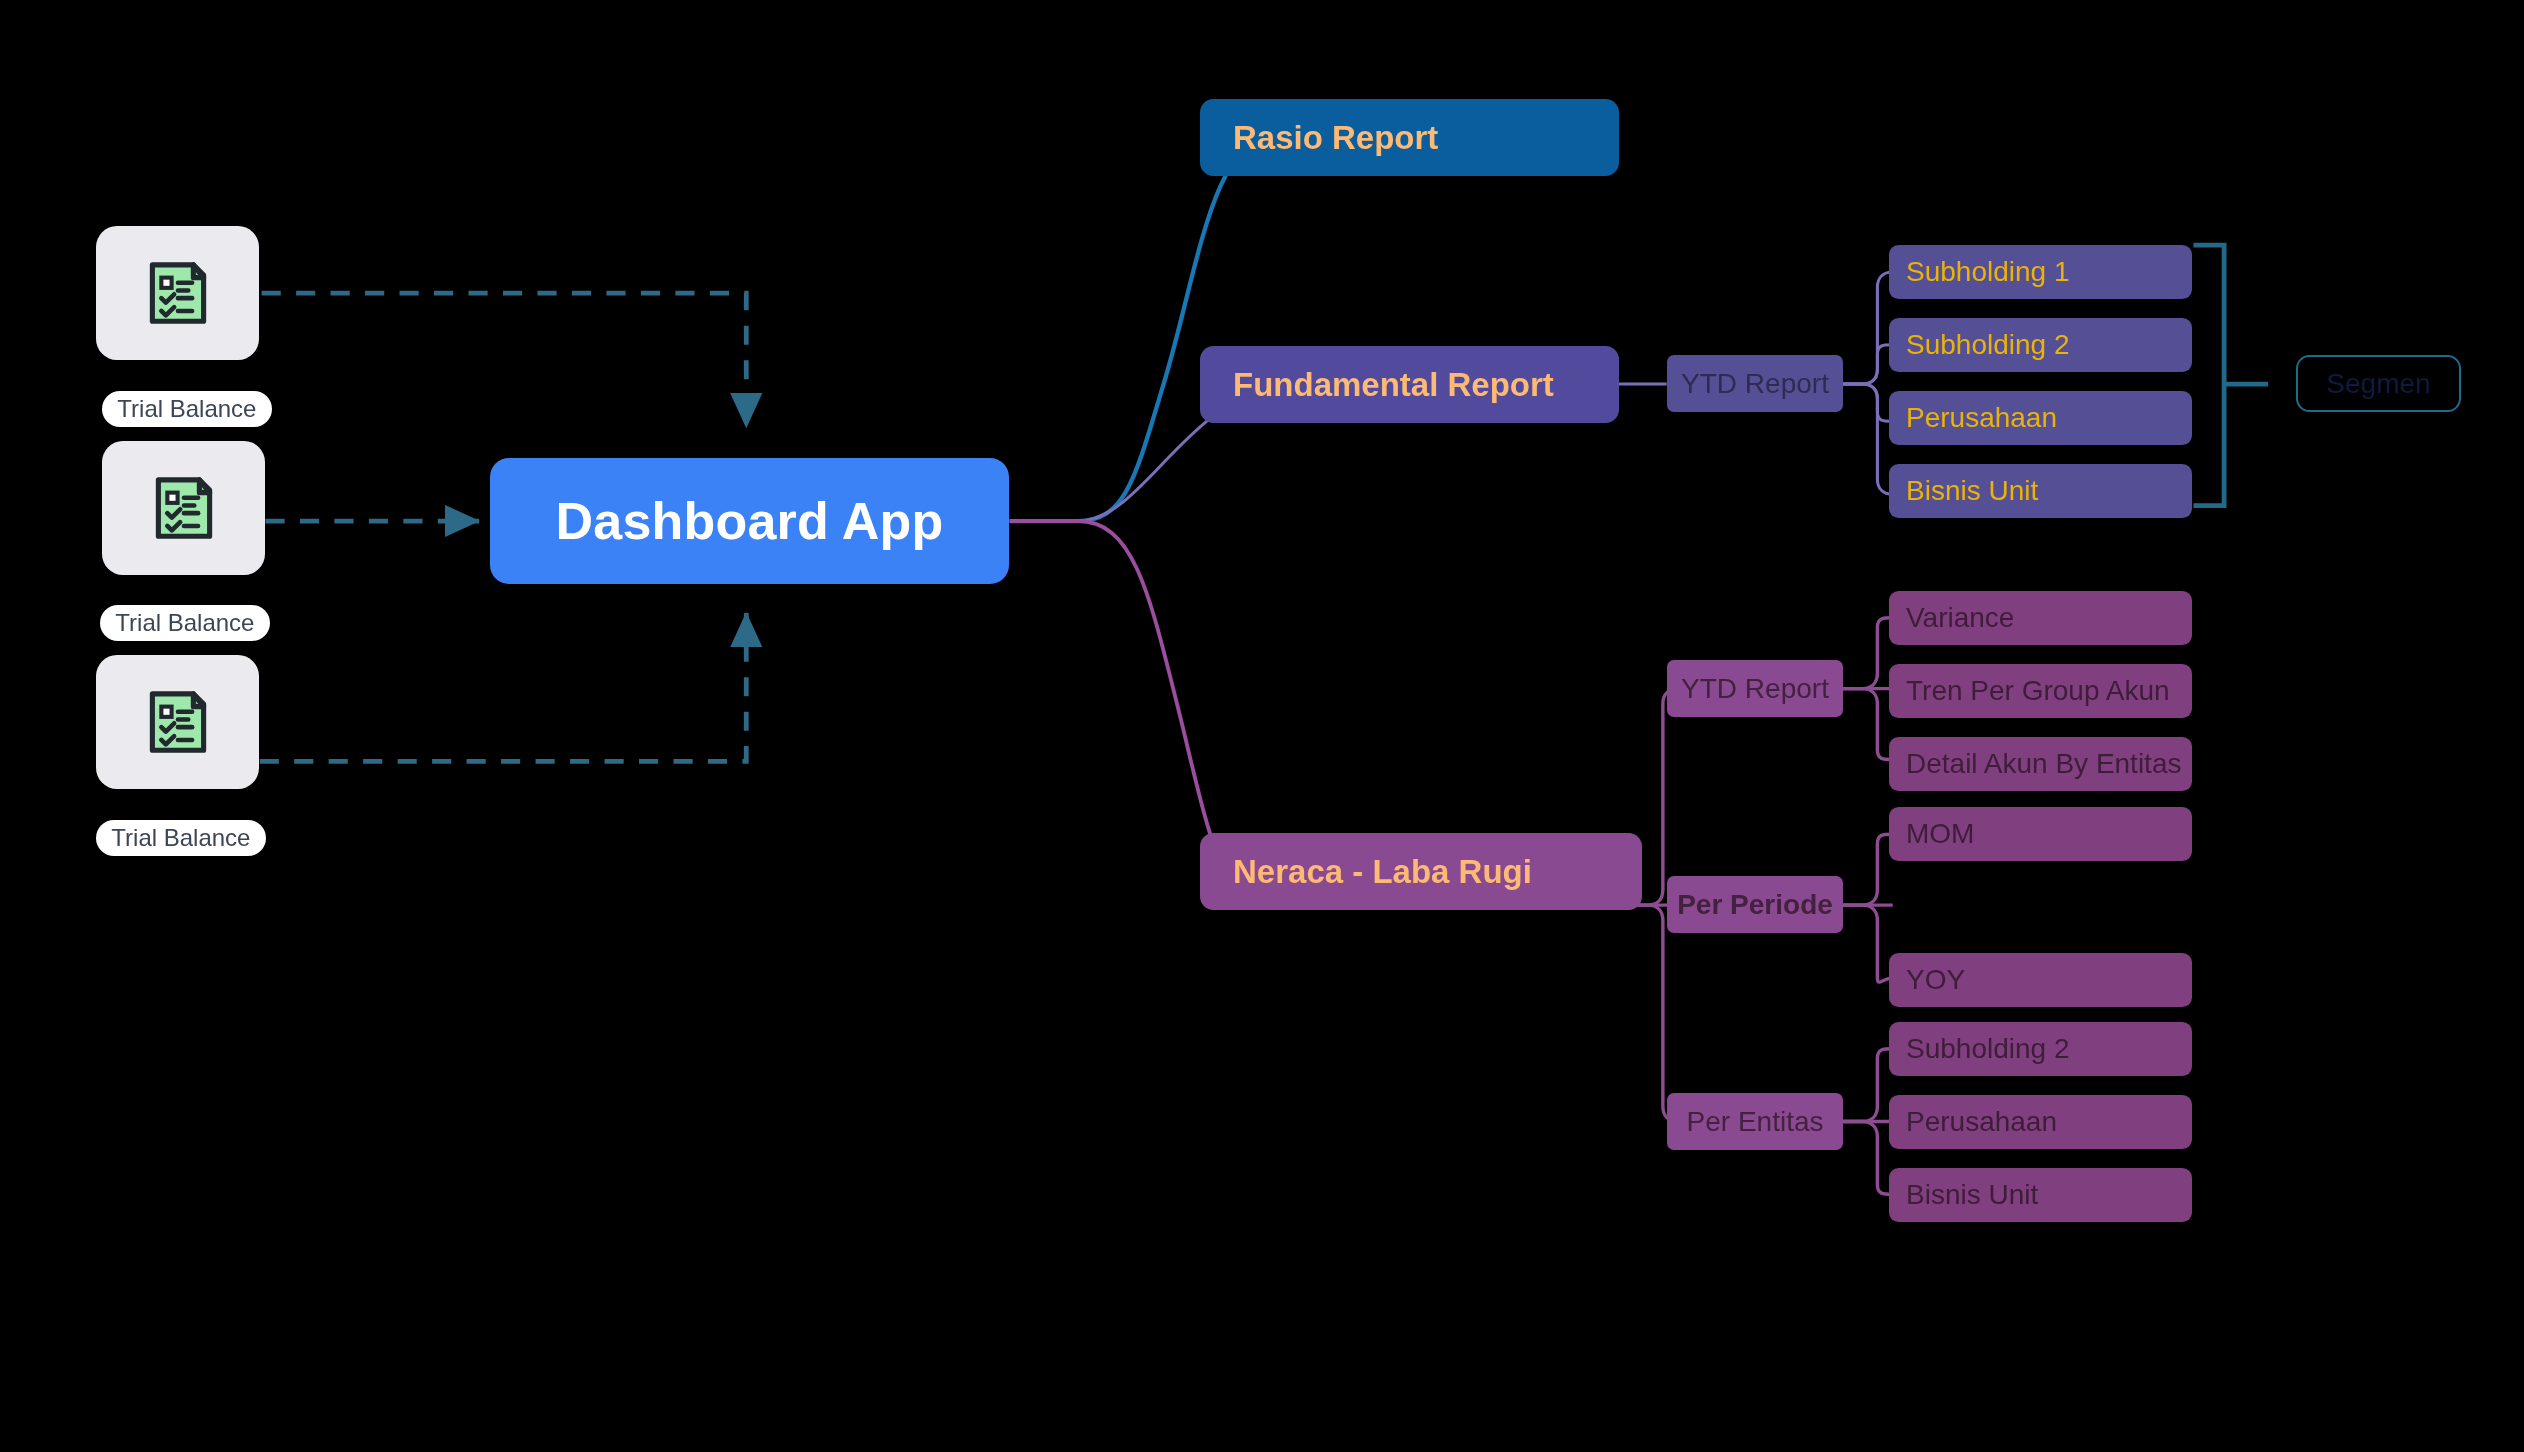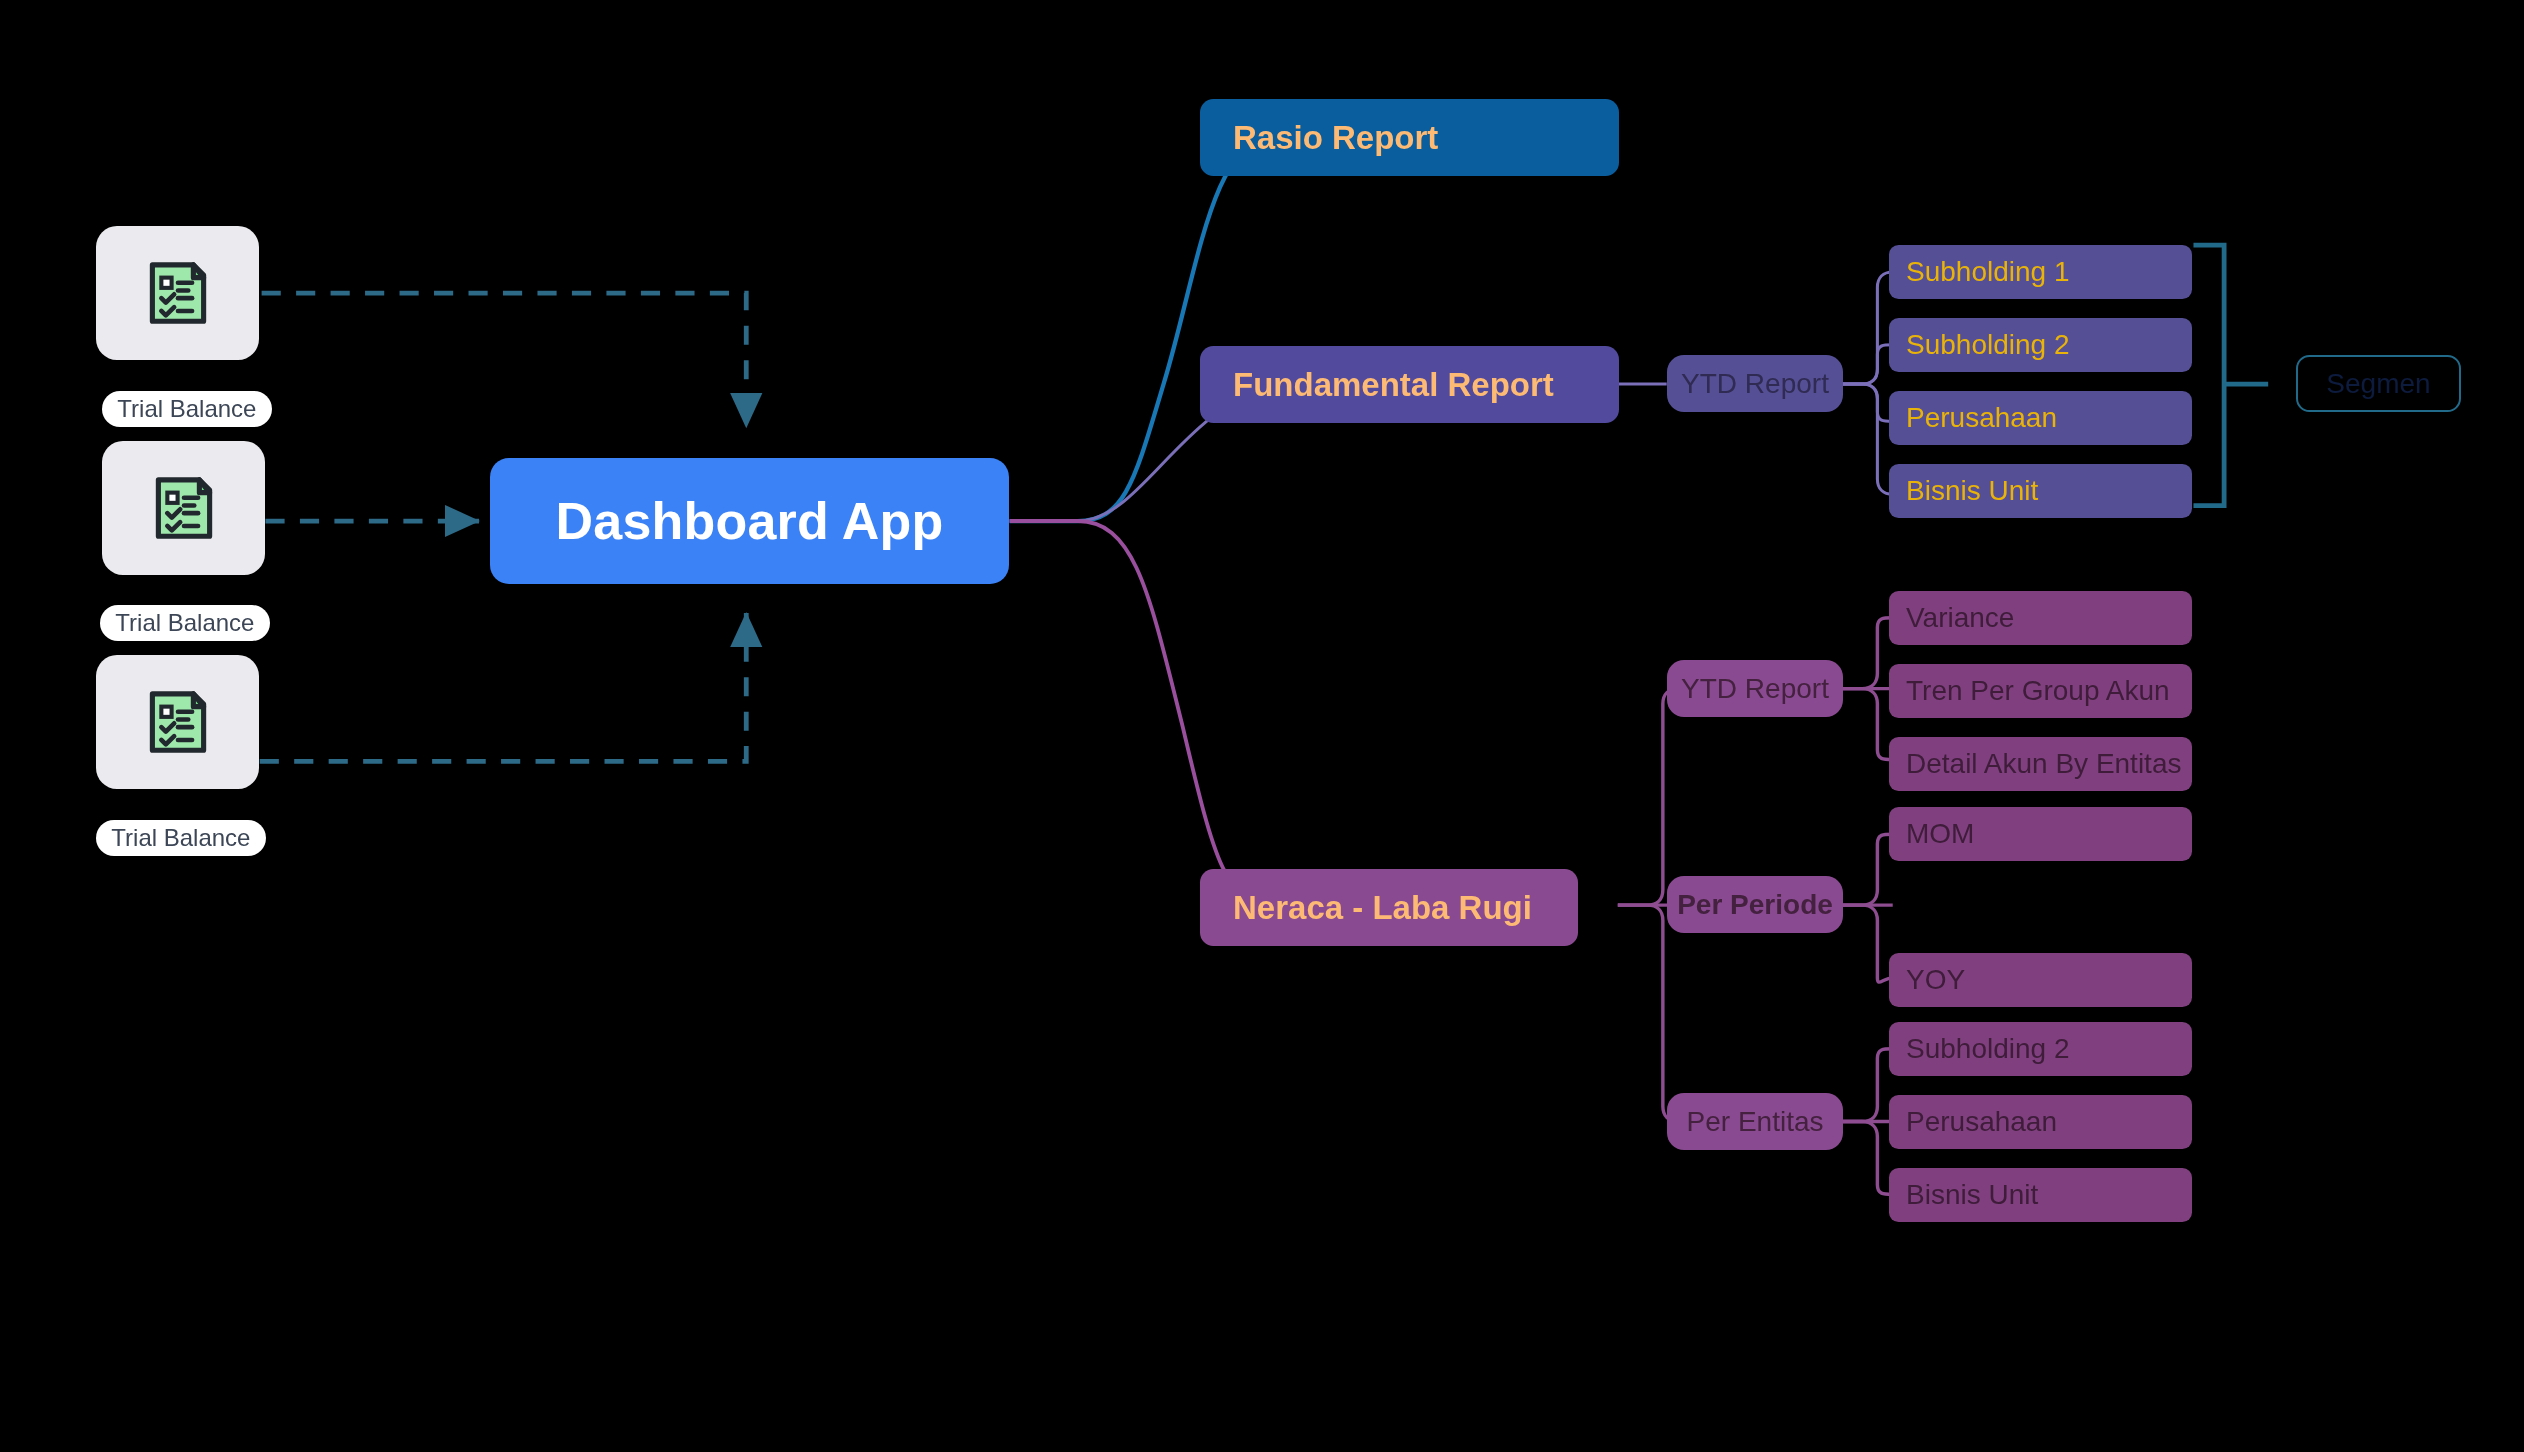--- a/index.html
+++ b/index.html
@@ -32,21 +32,21 @@
     justify-content:center;border-radius:19px;letter-spacing:0.2px;
   }
   .node.l1{
     color:#fdba74;font-size:33px;font-weight:bold;padding-left:33px;border-radius:13.4px;
   }
   .node.l1.blue{background:#0b5e9e;}
   .node.l1.indigo{background:#514a9d;text-align:center;}
   .node.l1.magenta{background:#8a4a91;}
 
   .node.l2{
-    font-size:28px;padding:4px 21px;justify-content:center;border-radius:17px;
+    font-size:28px;padding:4px 21px;justify-content:center;border-radius:7px;
   }
   .node.l2.indigo{background:#554f96;color:#2f2b52;}
   .node.l2.magenta{background:#8a4a91;color:#44213f;}
 
   .node.l3{
     font-size:28px;padding-left:17px;border-radius:9.6px;
   }
   .node.l3.indigo{background:#554f96;color:#eab308;}
   .node.l3.magenta{background:#80407f;color:#3e1c3a;}
 
@@ -148,21 +148,21 @@
     </svg>
   </div>
   <div class="tb-pill" style="left:96px;top:820px;">Trial Balance</div>
 
   <div class="node root" style="left:490px;top:458px;width:519px;height:126px;">Dashboard App</div>
 
   <div class="node l1 blue" style="left:1200px;top:99px;width:419px;height:77px;">Rasio Report</div>
 
   <div class="node l1 indigo" style="left:1200px;top:346px;width:419px;height:77px;">Fundamental Report</div>
 
-  <div class="node l1 magenta" style="left:1200px;top:869px;width:378px;height:77px;">Neraca - Laba Rugi</div>
+  <div class="node l1 magenta" style="left:1200px;top:833px;width:442px;height:77px;">Neraca - Laba Rugi</div>
 
   <div class="node l2 indigo" style="left:1667px;top:355px;width:176px;height:57px;">YTD Report</div>
 
   <div class="node l3 indigo" style="left:1889px;top:245px;width:303px;height:54px;">Subholding 1</div>
   <div class="node l3 indigo" style="left:1889px;top:318px;width:303px;height:54px;">Subholding 2</div>
   <div class="node l3 indigo" style="left:1889px;top:391px;width:303px;height:54px;">Perusahaan</div>
   <div class="node l3 indigo" style="left:1889px;top:464px;width:303px;height:54px;">Bisnis Unit</div>
 
   <div class="node outline" style="left:2268px;top:355px;width:165px;height:57px;margin-left:28px;">Segmen</div>
 

